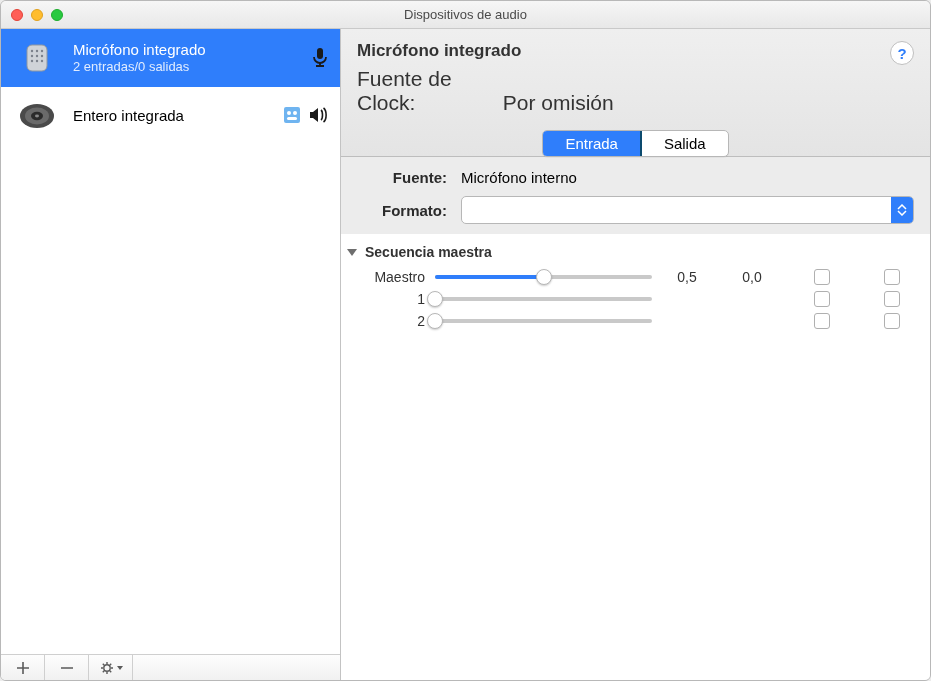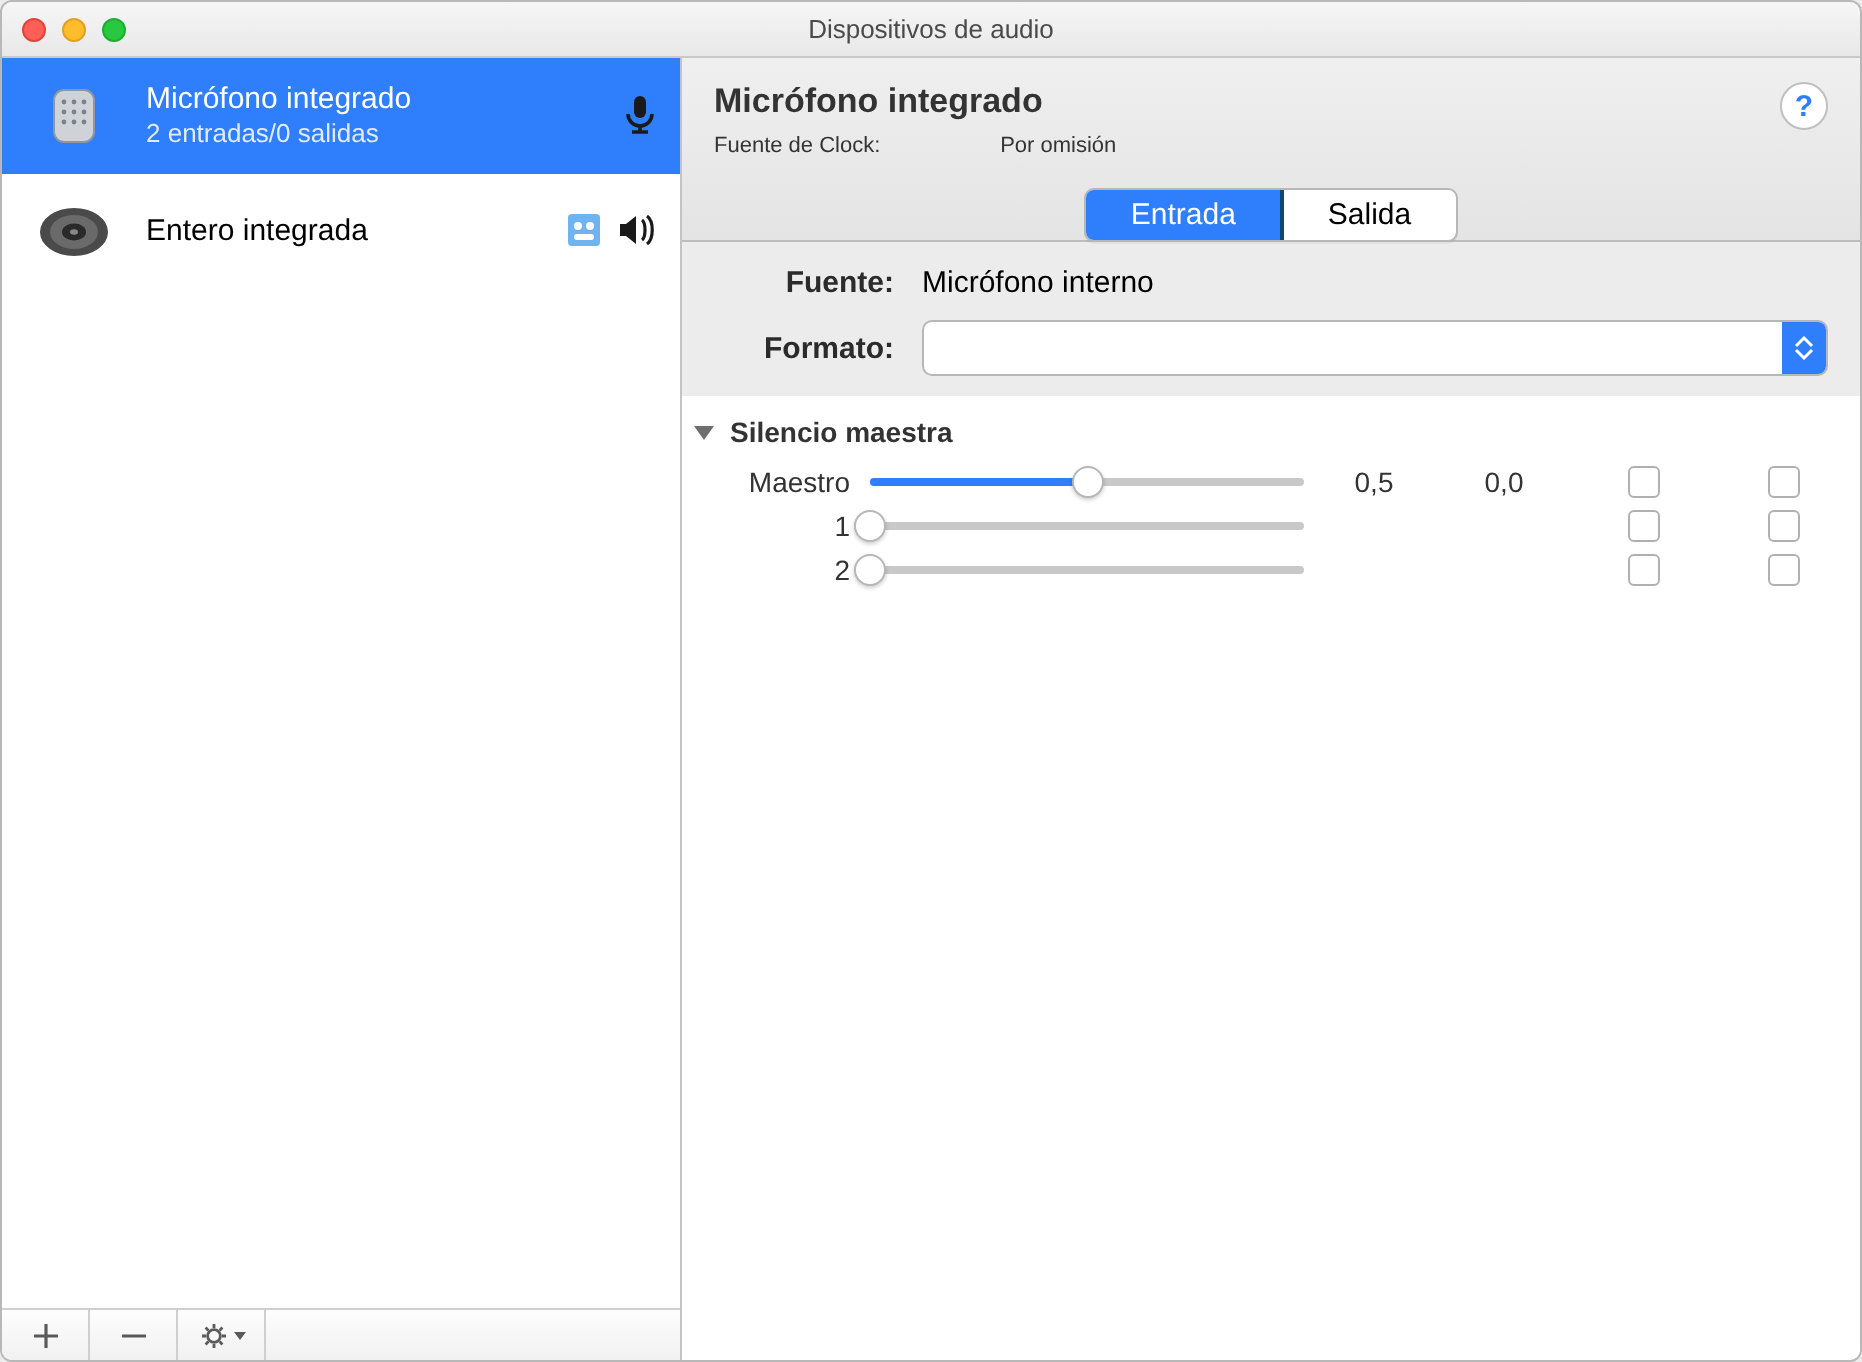--- a/index.html
+++ b/index.html
@@ -75,21 +75,21 @@
 
     
     .main { flex:1; display:flex; flex-direction:column; }
     .mainhdr {
       background: linear-gradient(#efefef, #e4e4e4);
       border-bottom: 1px solid #bdbdbd;
       padding: 12px 16px 0 16px;
       position: relative;
     }
     .mainhdr h1 { font-size: 17px; font-weight: 700; color:#333; }
-    .clockrow { margin-top: 6px; font-size: 11px; color:#333; }
+    .clockrow { margin-top: 6px; font-size: 21px; color:#333; }
     .clockrow .lbl { display:inline-block; width: 140px; }
     .helpbtn {
       position:absolute; top:12px; right:16px;
       width:24px; height:24px; border-radius:50%;
       border:1.5px solid #bfbfbf; background:#fff;
       display:flex; align-items:center; justify-content:center;
       color:#2f7efb; font-weight:600; font-size:15px;
     }
     .segmented {
       margin: 14px auto 0 auto;
@@ -313,21 +313,21 @@
               </svg>
           </div>
         </div>
       </div>
     </div>
 
 
     <div class="tablebody">
       <div class="grouprow">
         <div class="disclose"></div>
-        <span>Silencio maestra</span>
+        <span>Secuencia maestra</span>
       </div>
 
       <div class="chrow">
         <div class="chlabel">Maestro</div>
         <div class="slider-wrap">
           <div class="slider-track">
             <div class="slider-fill" style="width:50%"></div>
             <div class="slider-knob" style="left:50%"></div>
           </div>
         </div>

